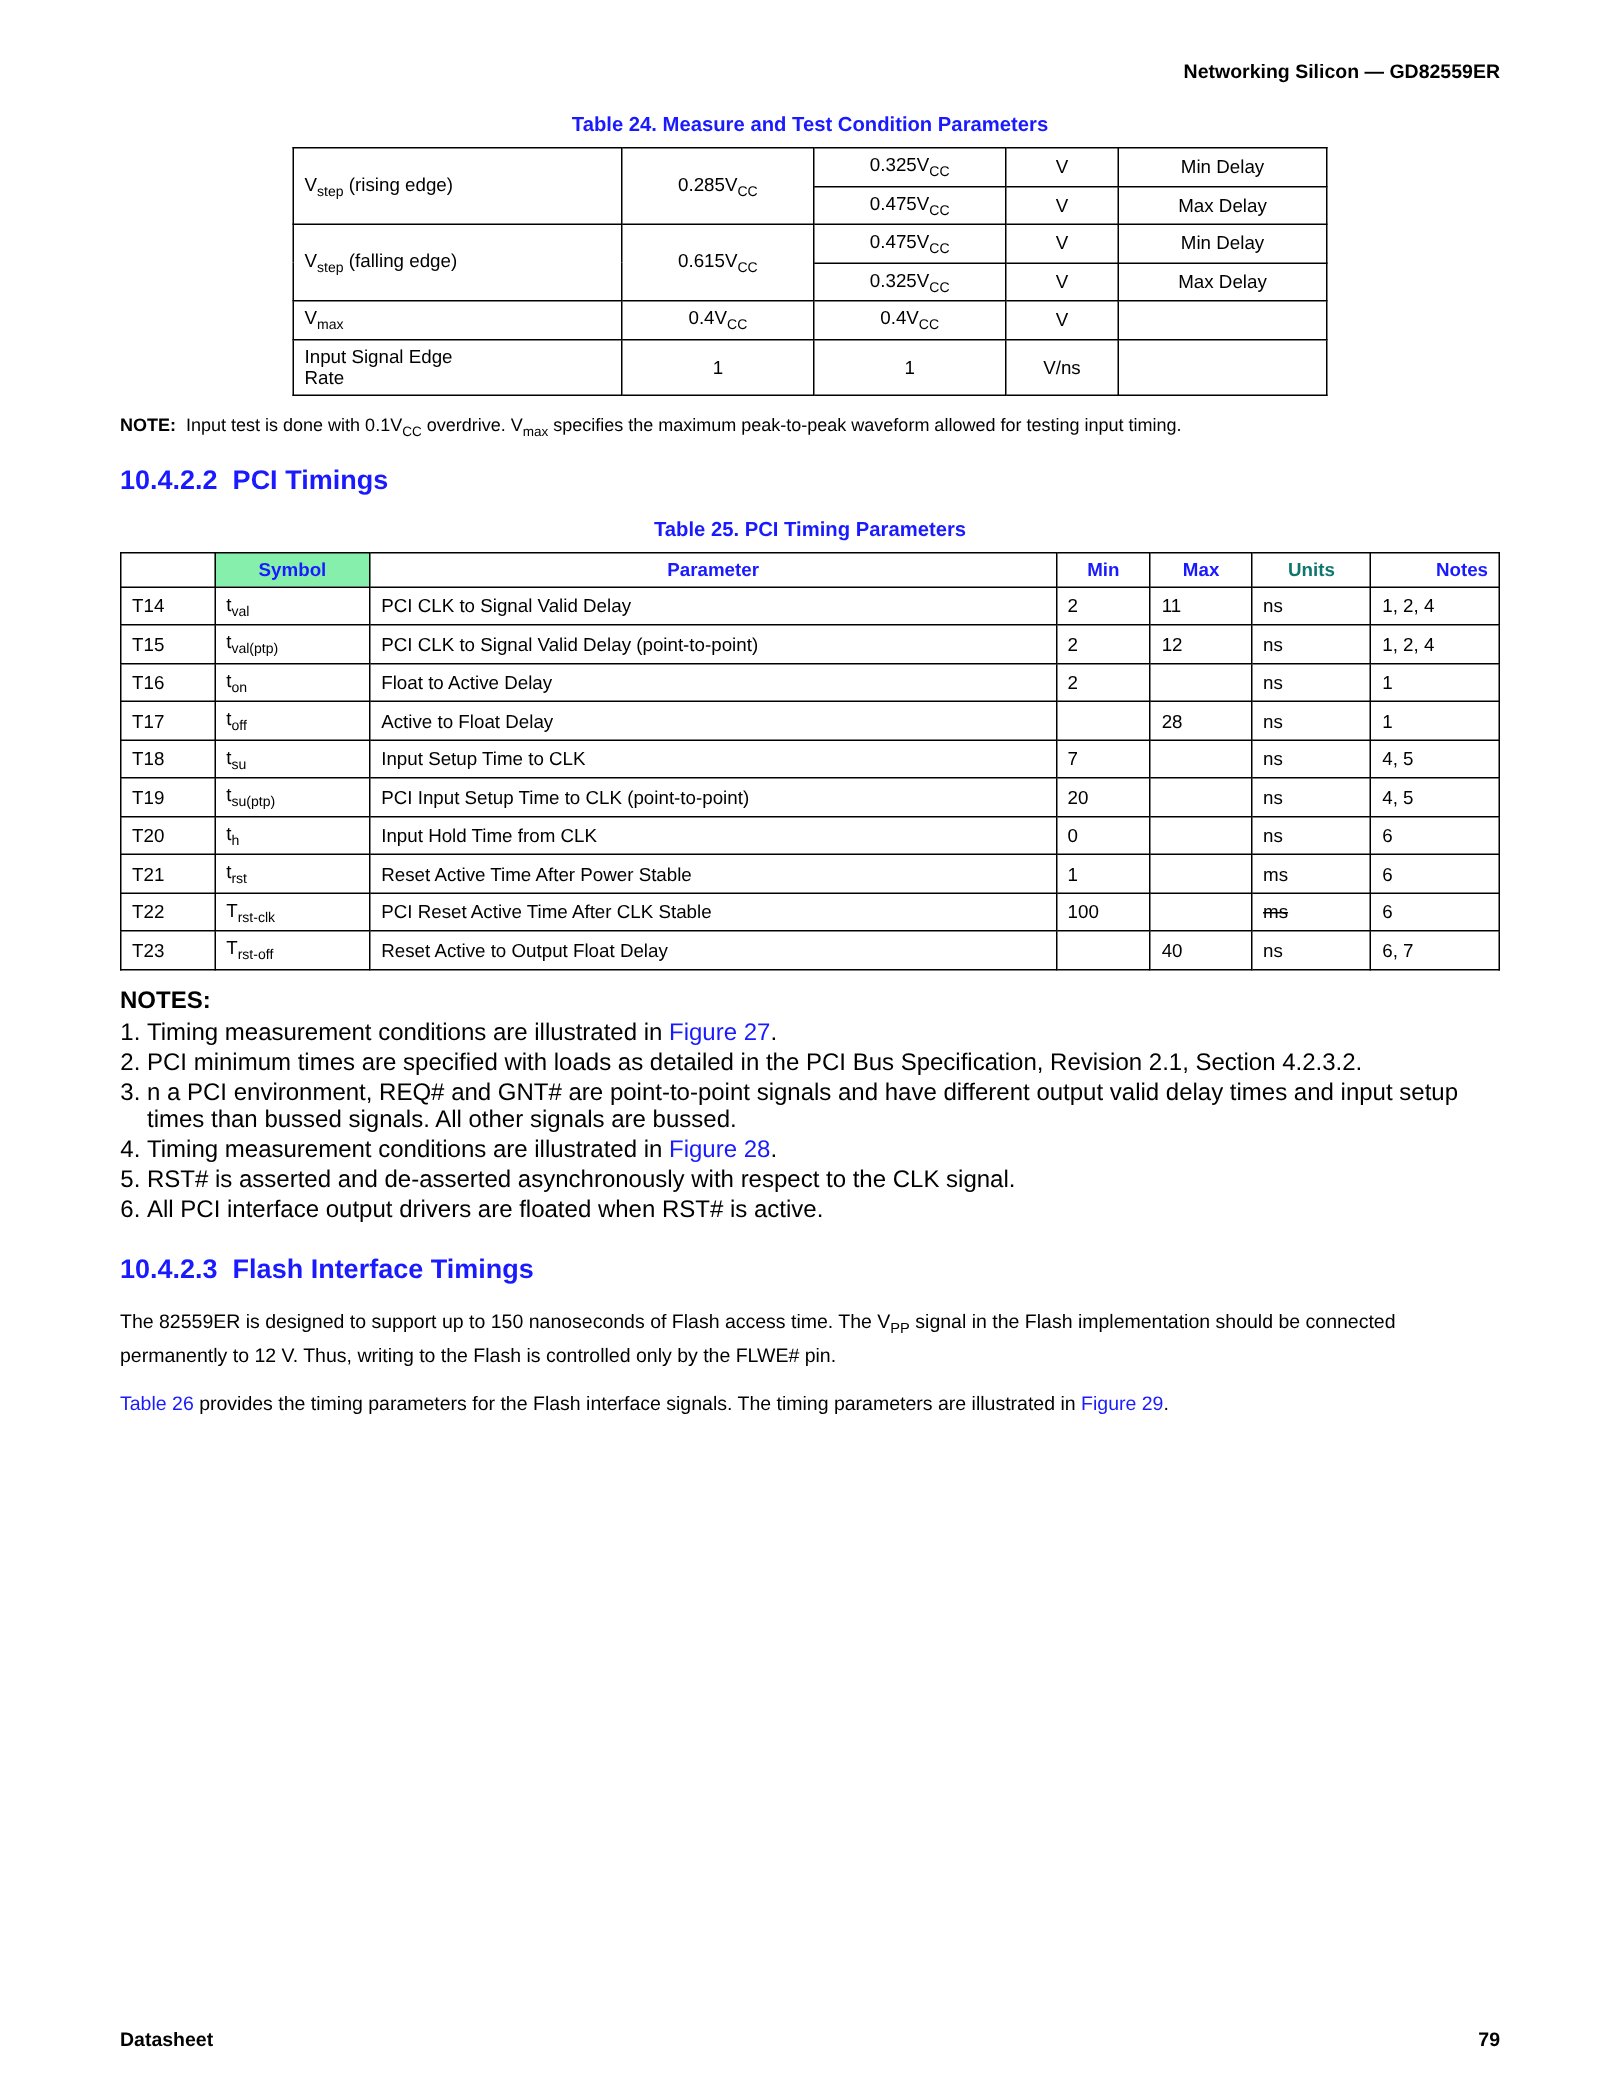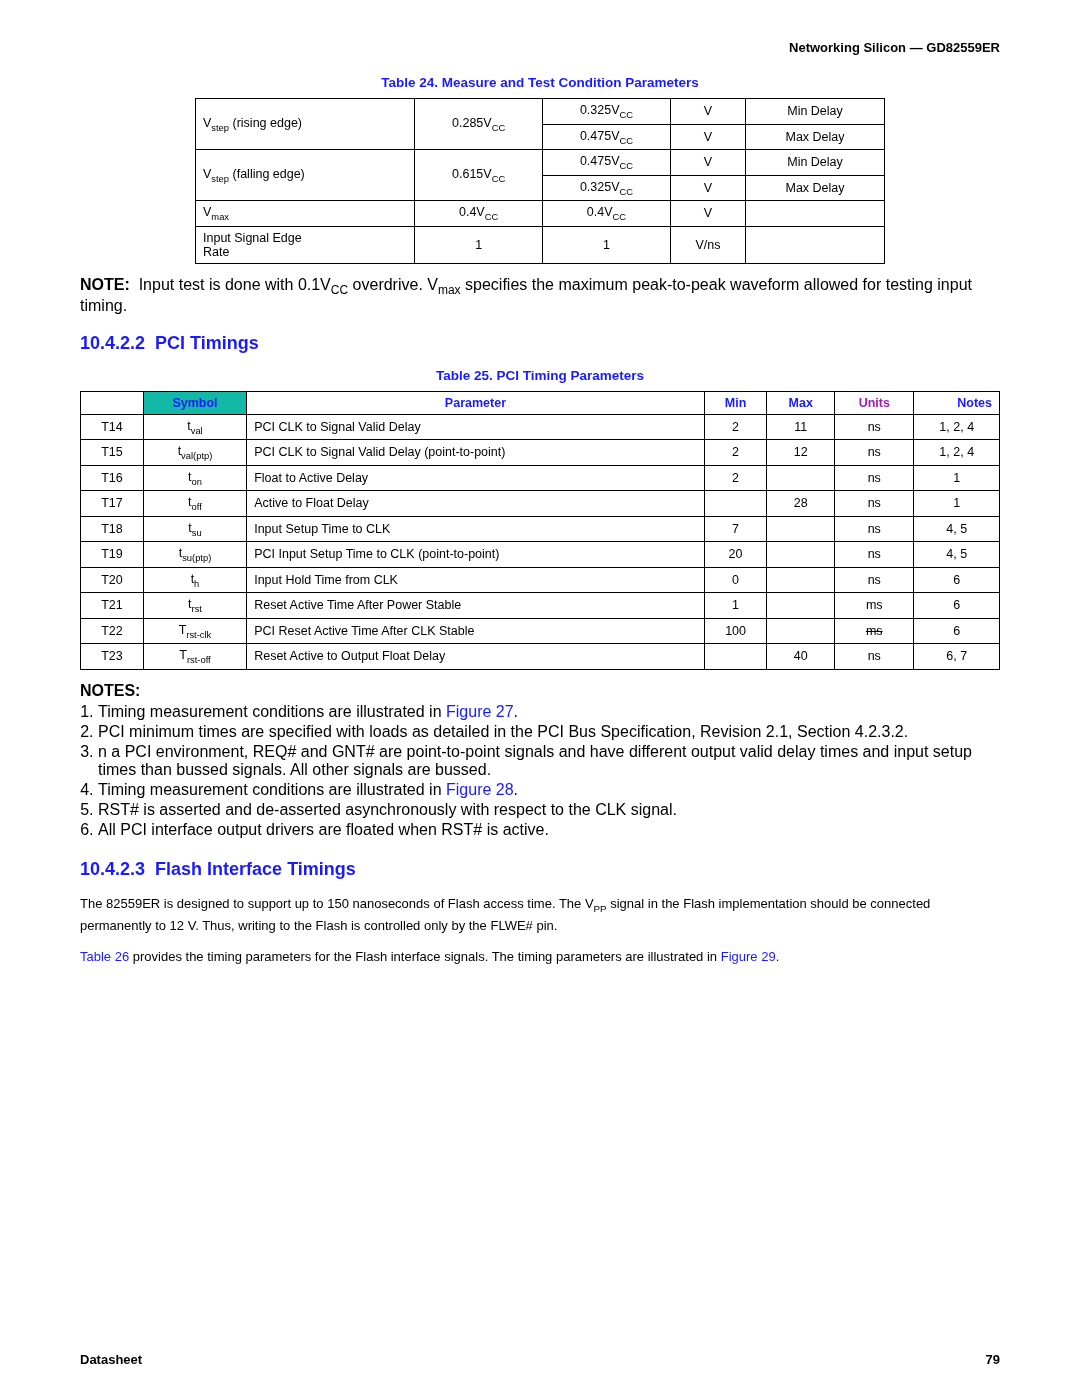--- a/index.html
+++ b/index.html
@@ -44,41 +44,41 @@
       width: 75%;
       margin: 0 auto 12px auto;
     }
     .measure-table td {
       text-align: center;
     }
     .measure-table td.left-align {
       text-align: left;
     }
     .note-text {
-      font-size: 16px;
+      font-size: 12px;
       margin: 8px 0 18px 0;
     }
     .note-text b { font-weight: bold; }
     .section-heading {
       color: #1a1aff;
       font-size: 18px;
       font-weight: bold;
       margin: 18px 0 14px 0;
     }
     .section-number {
       color: #1a1aff;
     }
     .pci-table th {
       color: #1a1aff;
       font-weight: bold;
       text-align: center;
     }
-    .pci-table th.sym { background: #14b8a6; }
+    .pci-table th.sym { background: #86efac; }
     .pci-table td.row-id { font-weight: normal; }
-    .pci-table td.center { text-align: center; }
+    .pci-table td.center { }
     .pci-table td.param { }
     sub { font-size: 0.75em; }
     .notes-section {
       margin: 10px 0 18px 0;
       font-size: 16px;
     }
     .notes-section .notes-title {
       font-weight: bold;
       margin-bottom: 3px;
     }
@@ -185,21 +185,21 @@
   </div>
 
   <table class="pci-table">
     <thead>
       <tr>
         <th></th>
         <th class="sym" style="color:#1a1aff; text-align:center;">Symbol</th>
         <th style="color:#1a1aff; text-align:center;">Parameter</th>
         <th style="color:#1a1aff; text-align:center;">Min</th>
         <th style="color:#1a1aff; text-align:center;">Max</th>
-        <th style="color:#a21caf; text-align:center;">Units</th>
+        <th style="color:#0f766e; text-align:center;">Units</th>
         <th style="color:#1a1aff; text-align:right;">Notes</th>
       </tr>
     </thead>
     <tbody>
       <tr>
         <td class="row-id center">T14</td>
         <td class="center">t<sub>val</sub></td>
         <td class="param">PCI CLK to Signal Valid Delay</td>
         <td class="center">2</td>
         <td class="center">11</td>

